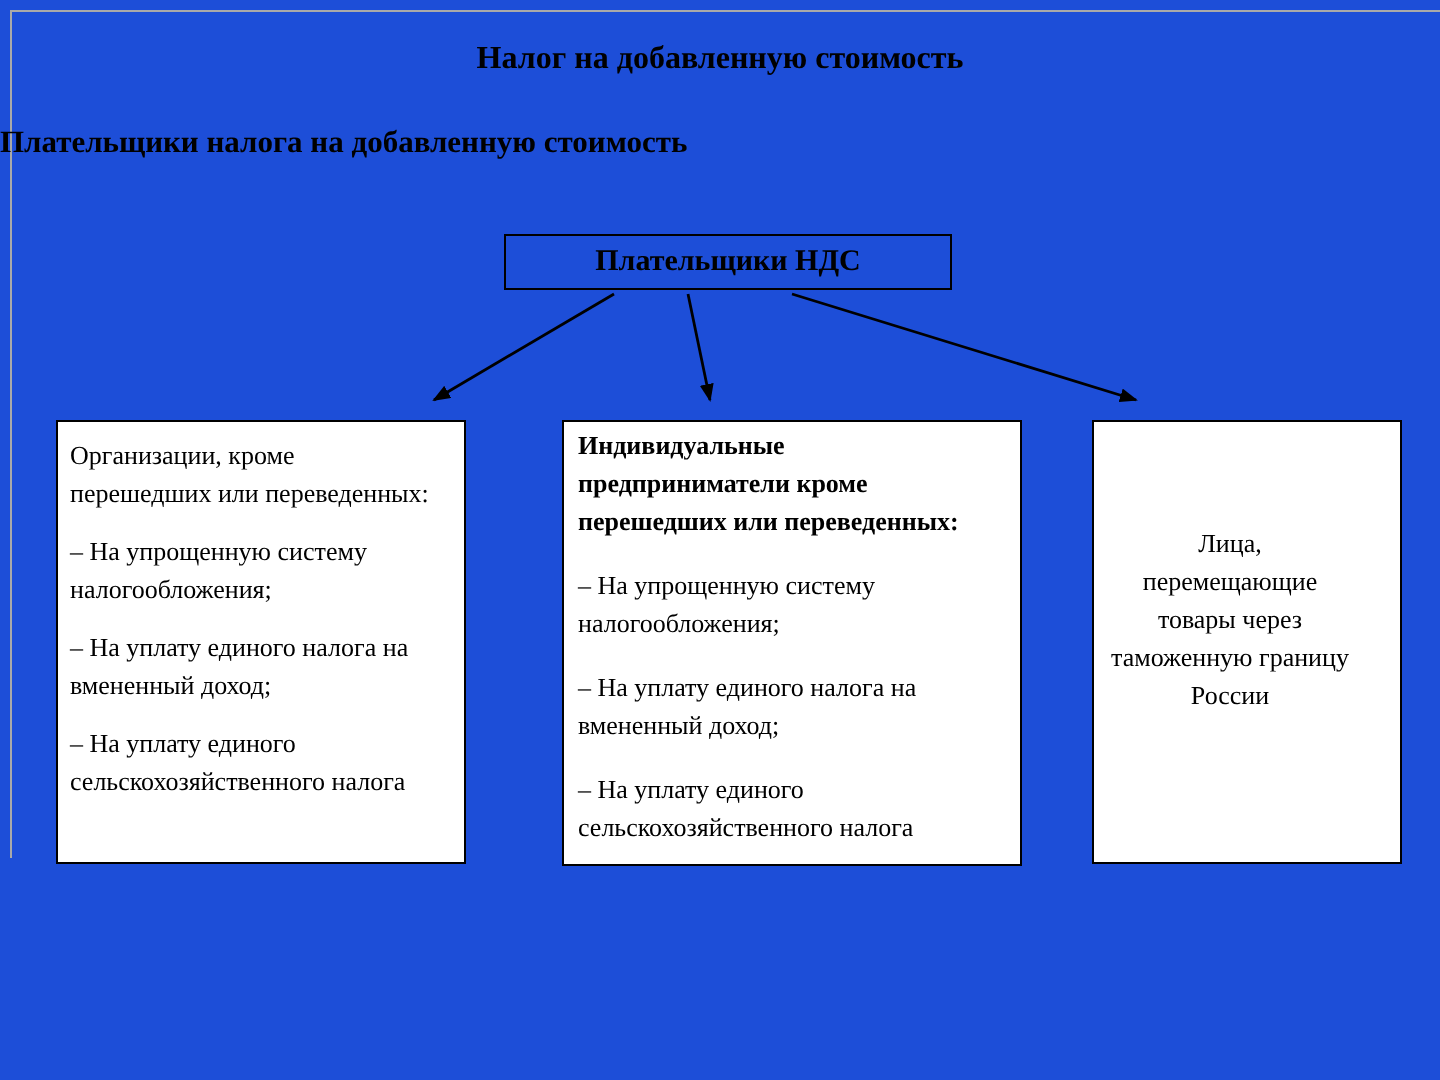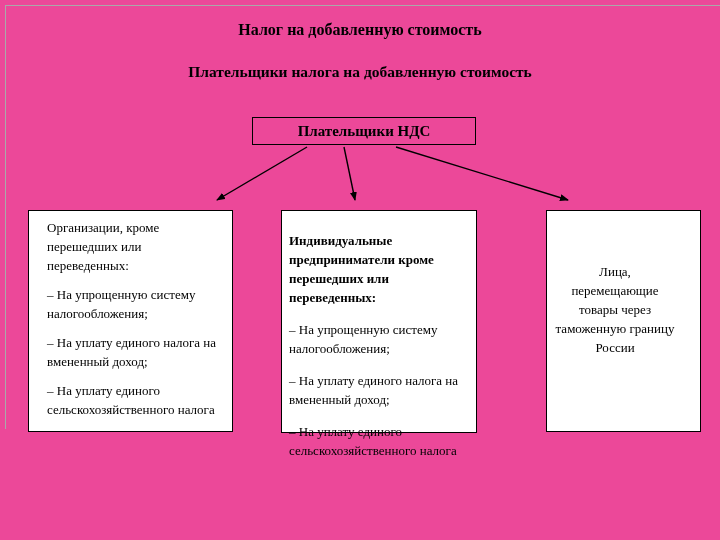--- a/index.html
+++ b/index.html
@@ -10,21 +10,21 @@
     width: 720px;
     height: 540px;
     background: #ffffff;
     font-family: "Liberation Serif", "DejaVu Serif", serif;
     color: #000000;
   }
   .page {
     position: relative;
     width: 720px;
     height: 540px;
-    background: #ec4899;
+    background: #1d4ed8;
     overflow: hidden;
   }
   .frame-top {
     position: absolute;
     left: 5px;
     top: 5px;
     width: 715px;
     height: 1px;
     background: #a9a9a9;
   }
@@ -45,21 +45,20 @@
     text-align: center;
     font-weight: bold;
     font-size: 16px;
   }
   .subtitle {
     position: absolute;
     left: 0;
     top: 63px;
     width: 720px;
     margin: 0;
-    text-align: center;
     font-weight: bold;
     font-size: 15.5px;
   }
   .root-box {
     position: absolute;
     left: 252px;
     top: 117px;
     width: 224px;
     height: 28px;
     box-sizing: border-box;
@@ -80,38 +79,38 @@
   }
   .node {
     position: absolute;
     box-sizing: border-box;
     border: 1px solid #000000;
     font-size: 13px;
     line-height: 19px;
     background: #ffffff;
   }
   .node p {
-    margin: 0 0 10px 12px;
+    margin: 0 0 10px 0;
   }
   .node p:last-child {
     margin-bottom: 0;
   }
   .node-org {
     left: 28px;
     top: 210px;
     width: 205px;
     height: 222px;
     padding: 7px 12px 7px 6px;
   }
   .node-entr {
     left: 281px;
     top: 210px;
-    width: 196px;
+    width: 230px;
     height: 223px;
-    padding: 20px 14px 7px 7px;
+    padding: 2px 14px 7px 7px;
   }
   .node-entr p {
     margin: 0 0 13px 0;
   }
   .node-entr .hdr {
     font-weight: bold;
   }
   .node-persons {
     left: 546px;
     top: 210px;

